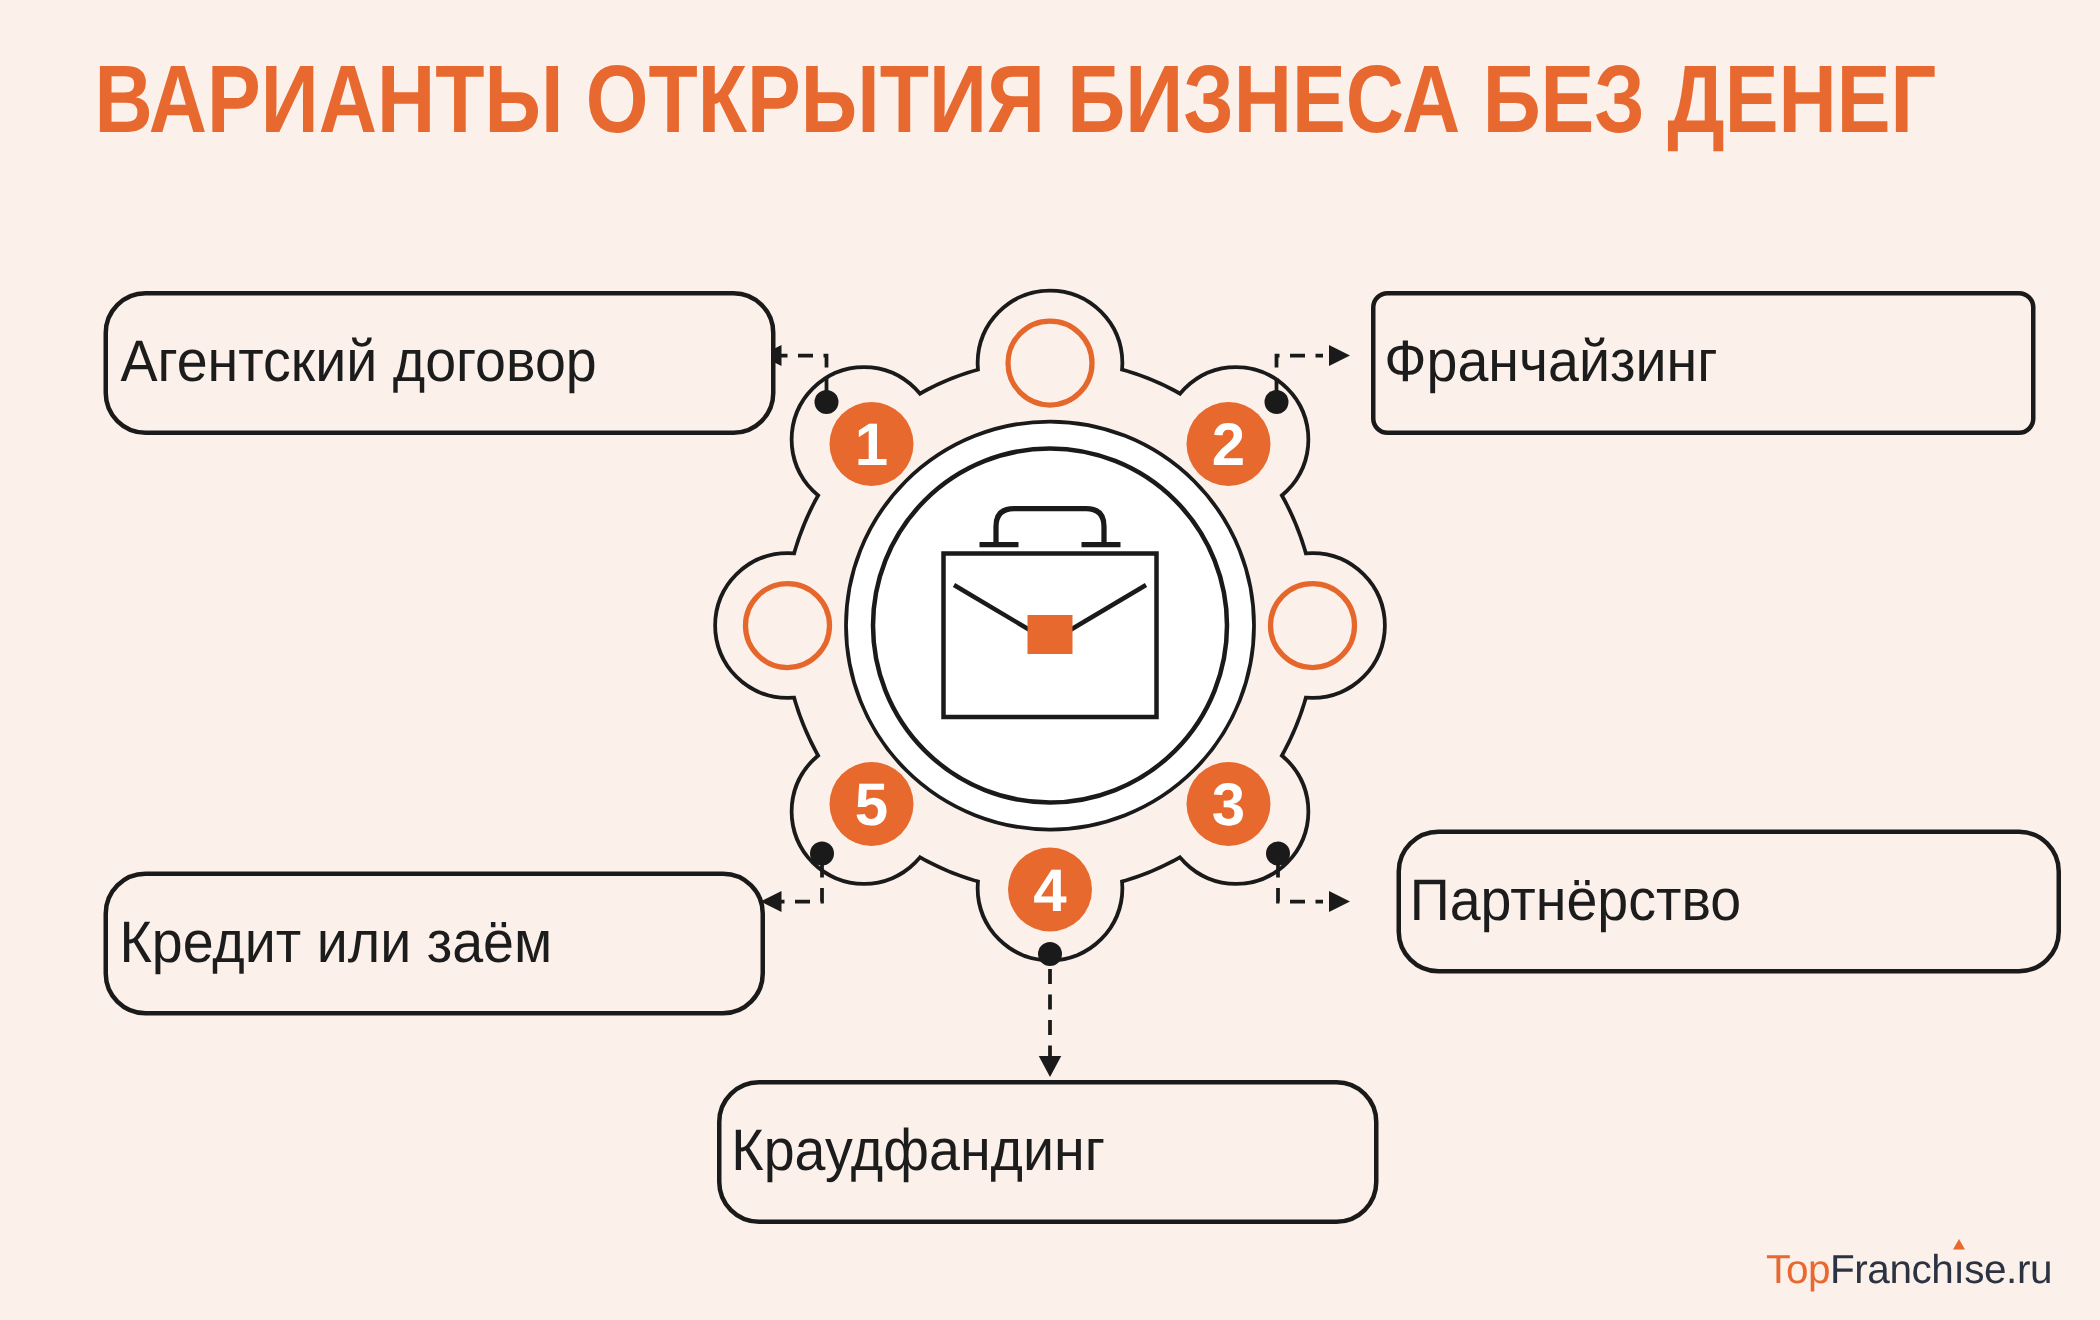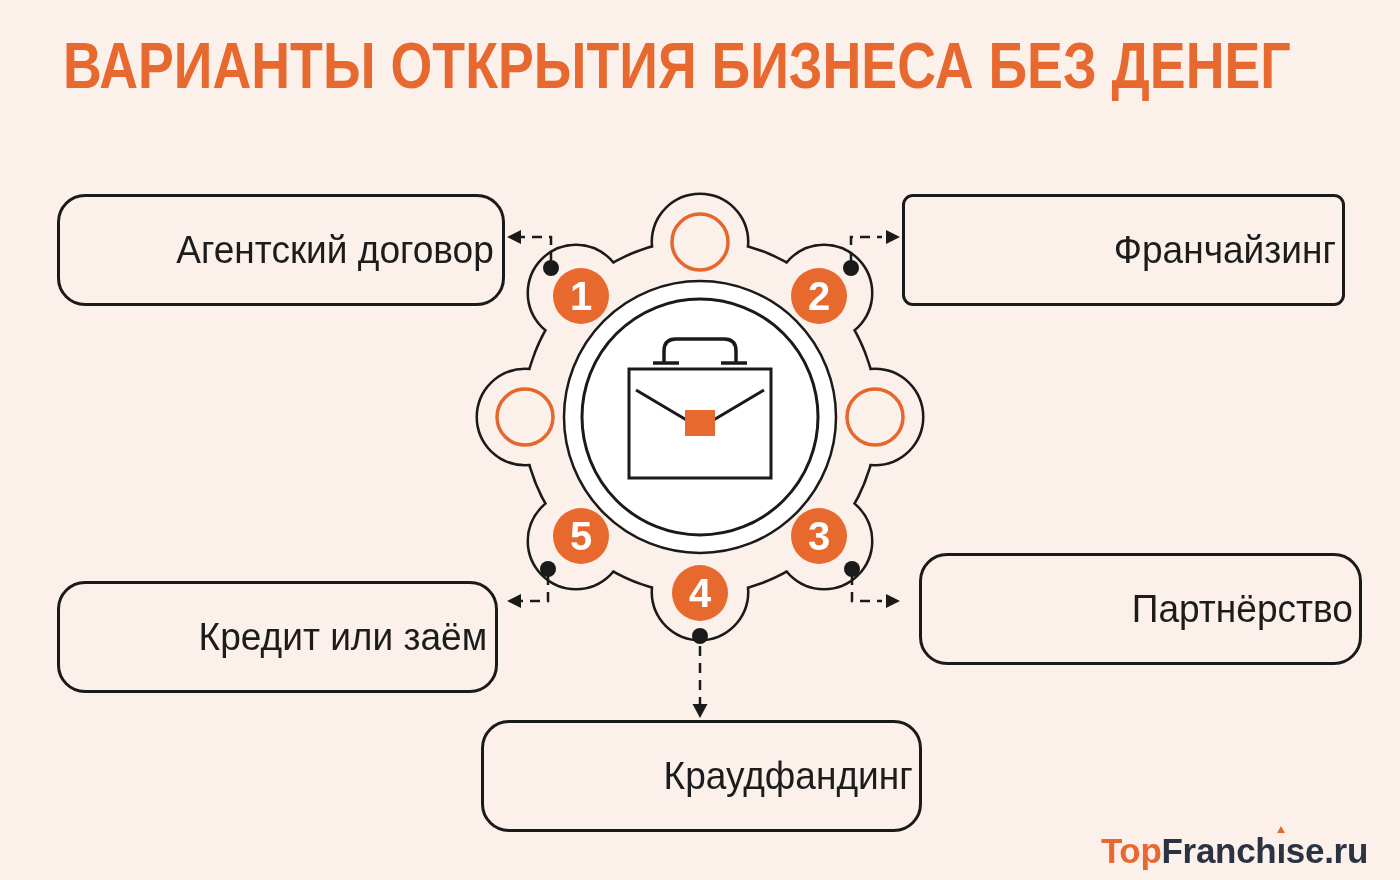--- a/index.html
+++ b/index.html
@@ -16,38 +16,39 @@
     white-space:nowrap;line-height:1.0;
   }
   .title .t{
     display:inline-block;
     transform:scaleX(0.84);
     transform-origin:left center;
     letter-spacing:0px;
   }
   .diagram-svg{position:absolute;inset:0;width:1400px;height:880px;z-index:1;}
   .option-box{
-    position:absolute;height:112px;
+    position:absolute;height:96px;
     border:3px solid #1a1a1a;border-radius:28px;
     background:#fbf0ea;box-sizing:border-box;
-    display:flex;align-items:center;justify-content:flex-end;
+    display:flex;align-items:center;justify-content:flex-start;
     z-index:2;
+    margin-left:12px;
   }
   .option-box .label{
     font-size:39px;color:#1c1c1c;white-space:nowrap;
     display:inline-block;transform:scaleX(0.95);
   }
   .box-tl{left:57px;top:194px;width:448px;}
   .box-tr{left:902px;top:194px;width:443px;border-radius:11px;}
   .box-bl{left:57px;top:581px;width:441px;}
   .box-br{left:919px;top:553px;width:443px;}
-  .box-b{left:481px;top:720px;width:441px;}
+  .box-b{left:466px;top:720px;width:441px;}
   .logo{
     position:absolute;top:831px;right:32px;z-index:2;
-    font-size:35px;font-weight:bold;letter-spacing:-0.3px;
+    font-size:27px;font-weight:normal;letter-spacing:-0.3px;
     white-space:nowrap;
   }
   .logo-top{color:#e8682f;}
   .logo-rest{color:#2b3342;}
   .logo-i{position:relative;display:inline-block;color:#2b3342;}
   .logo-arrow{
     position:absolute;left:50%;top:-5px;transform:translateX(-50%);
     width:0;height:0;
     border-left:4px solid transparent;border-right:4px solid transparent;
     border-bottom:7px solid #e8682f;

